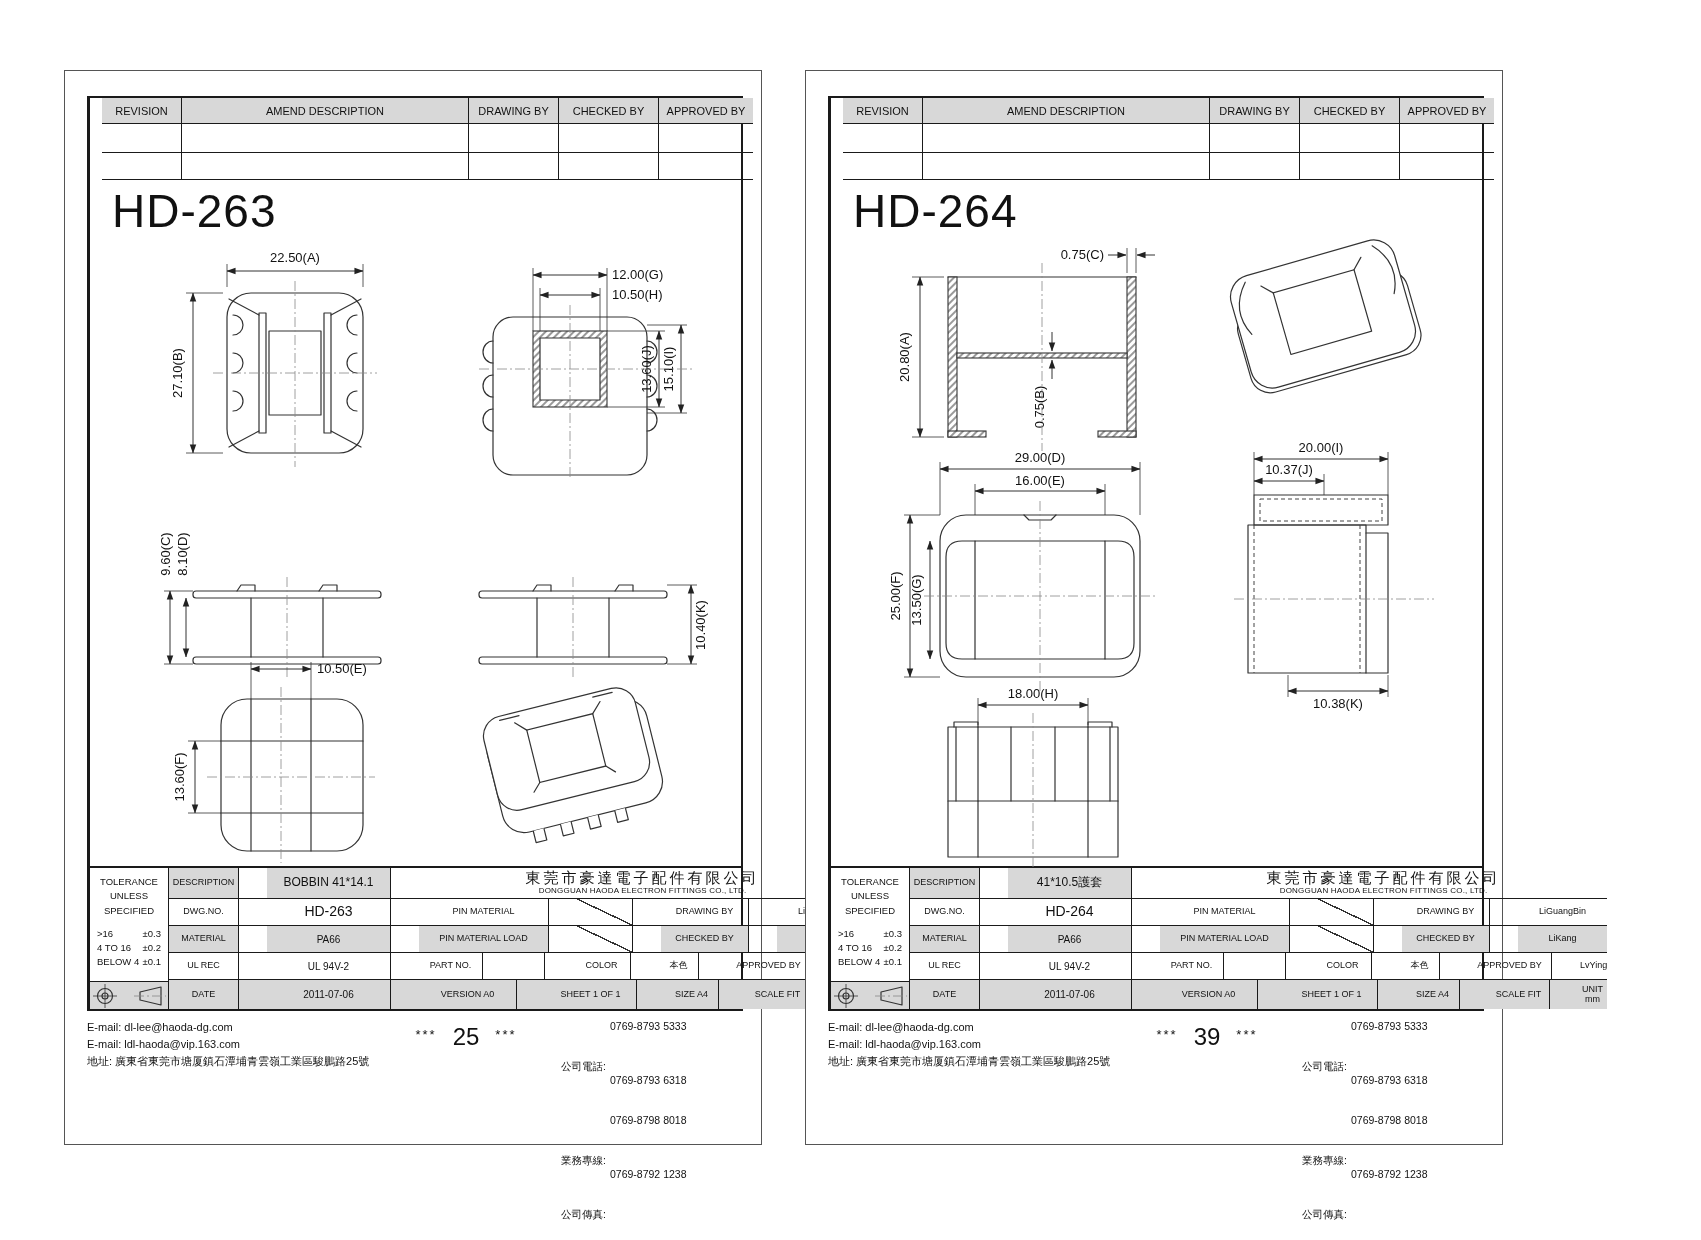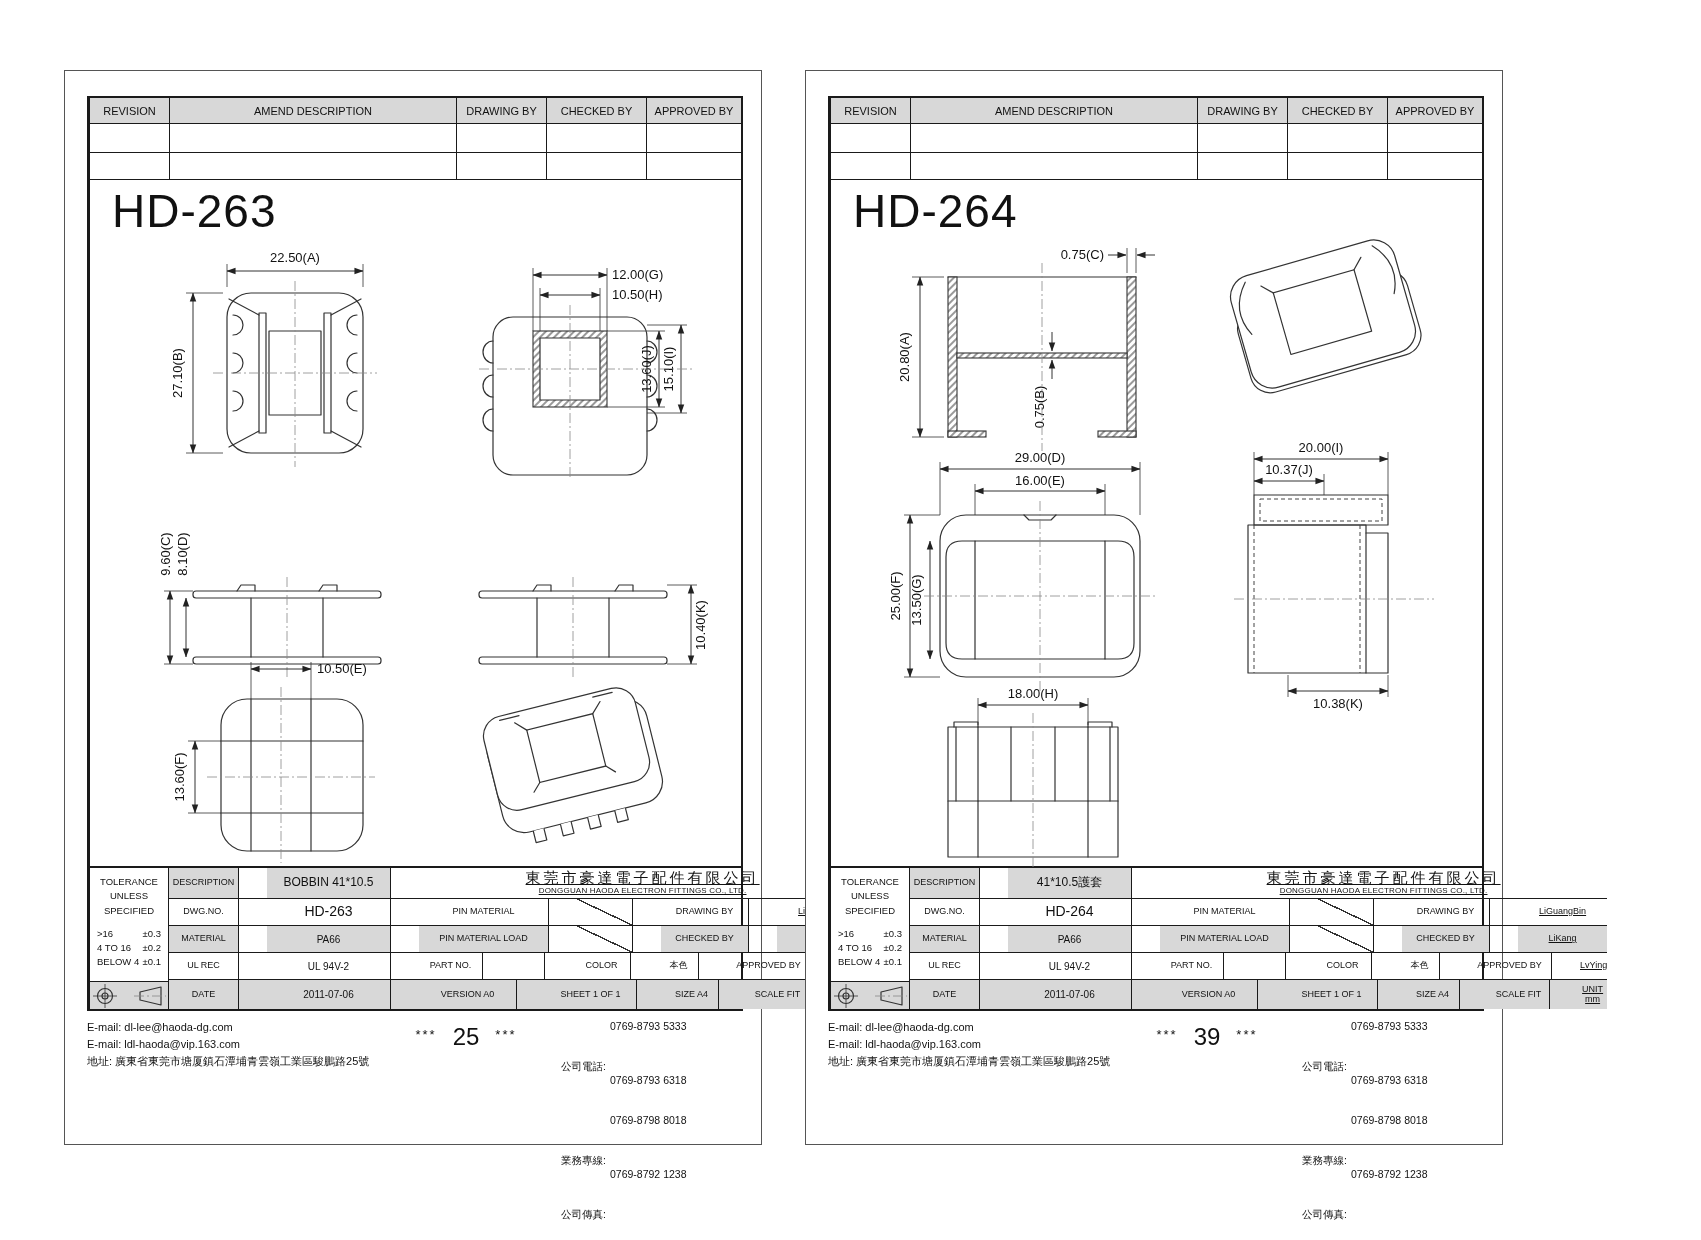--- a/index.html
+++ b/index.html
@@ -5,21 +5,21 @@
   html,body{margin:0;padding:0;}
   body{
     width:1701px;height:1240px;background:#ffffff;position:relative;
     font-family:"Liberation Sans","DejaVu Sans",sans-serif;color:#111;
   }
   .page{position:absolute;top:70px;width:698px;height:1075px;background:#fff;border:1px solid #555;box-sizing:border-box;}
   #page-left{left:64px;}
   #page-right{left:805px;}
   .frame{position:absolute;left:22px;top:25px;width:656px;height:915px;border:2px solid #1a1a1a;border-left-width:3px;box-sizing:border-box;}
   
-  .revtable{width:100%;}
+  .revtable{width:100%;margin-left:12px;}
   .revrow{display:flex;width:100%;box-sizing:border-box;}
   .revcell{box-sizing:border-box;border-right:1px solid #1a1a1a;border-bottom:1px solid #1a1a1a;
     display:flex;align-items:center;justify-content:center;font-size:11px;color:#111;height:26px;}
   .revcell:last-child{border-right:none;}
   .revrow.hdr .revcell{background:#d8d8d8;}
   .revrow.r2 .revcell{height:29px;}
   .revrow.r3 .revcell{height:27px;}
   .rc1{width:80px;}.rc2{width:287px;text-align:right;}.rc3{width:90px;}.rc4{width:100px;}.rc5{flex:1;}
   .sheet-title{position:absolute;left:22px;top:86px;font-size:46px;letter-spacing:1px;color:#111;}
   
@@ -40,21 +40,21 @@
   .tol-top{flex:1;padding-top:7px;font-size:9.5px;text-align:center;}
   .tol-title{width:70px;margin:0 auto 9px;line-height:1.5;}
   .tol-row{display:flex;justify-content:space-between;padding:0 7px;font-size:9.5px;line-height:1.5;text-align:left;}
   .tol-sym{height:27px;background:#d8d8d8;border-top:1px solid #1a1a1a;display:flex;align-items:center;justify-content:center;gap:12px;}
   .maintb{flex:1;display:flex;flex-direction:column;}
   .tbr{display:flex;border-bottom:1px solid #1a1a1a;box-sizing:border-box;gap:28px;}
   .tbr:last-child{border-bottom:none;}
   .tbr1{height:31px;}.tbr2{height:27px;}.tbr3{height:27px;}.tbr4{height:27px;}.tbr5{flex:1;background:#d8d8d8;}
   .tbc{box-sizing:border-box;border-right:1px solid #1a1a1a;display:flex;flex-direction:column;align-items:center;justify-content:center;
     font-size:9px;text-align:center;line-height:1.1;overflow:hidden;}
-  .tbc:last-child{border-right:none;text-decoration:underline;}
+  .tbc:last-child{border-right:none;}
   .gray{background:#d8d8d8;}
   .diag{background-image:linear-gradient(to top right,transparent calc(50% - 0.7px),#333 calc(50% - 0.7px),#333 calc(50% + 0.7px),transparent calc(50% + 0.7px));background-color:#fff;}
   .w70{width:70px;}.w124{width:124px;}.w130{width:130px;}.w56{width:56px;}.w88{width:88px;}
   .w64{width:64px;}.w34{width:34px;}.w58{width:58px;}.w40{width:40px;}.w84{width:84px;}
   .w98{width:98px;}.w92{width:92px;}.w54{width:54px;}.w62{width:62px;}
   .fx{flex:1;}
   .v-desc{font-size:12px;}
   .v-dwg{font-size:14px;}
   .v-mid{font-size:10px;}
   .company .cn{font-size:15px;letter-spacing:3px;white-space:nowrap;}
@@ -138,21 +138,21 @@
           </svg>
           <svg width="36" height="24">
             <path class="ln" d="M8,8 L29,3 V21 L8,16 Z"></path>
             <line class="cl" x1="2" y1="12" x2="34" y2="12"></line>
           </svg>
         </div>
       </div>
       <div class="maintb">
         <div class="tbr tbr1">
           <div class="tbc w70 gray">DESCRIPTION</div>
-          <div class="tbc w124 gray v-desc">BOBBIN 41*10.5</div>
+          <div class="tbc w124 gray v-desc">BOBBIN 41*14.1</div>
           <div class="tbc fx company">
             <div class="cn">東莞市豪達電子配件有限公司</div>
             <div class="en">DONGGUAN HAODA ELECTRON FITTINGS CO., LTD.</div>
           </div>
         </div>
         <div class="tbr tbr2">
           <div class="tbc w70">DWG.NO.</div>
           <div class="tbc w124 v-dwg">HD-263</div>
           <div class="tbc w130">PIN MATERIAL</div>
           <div class="tbc w56 diag"></div>

